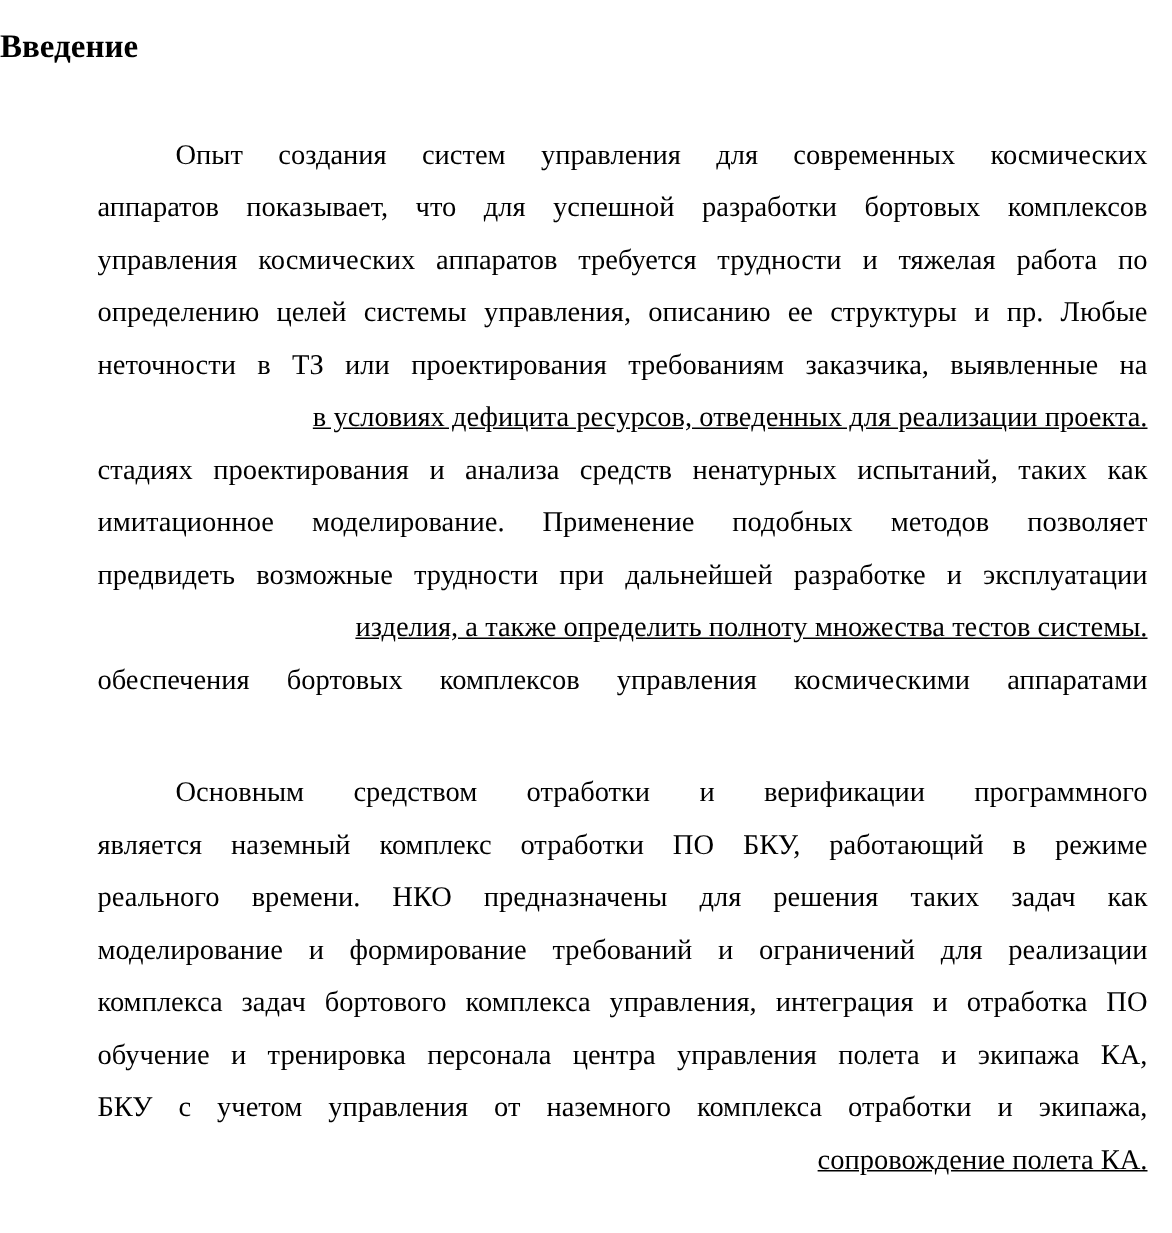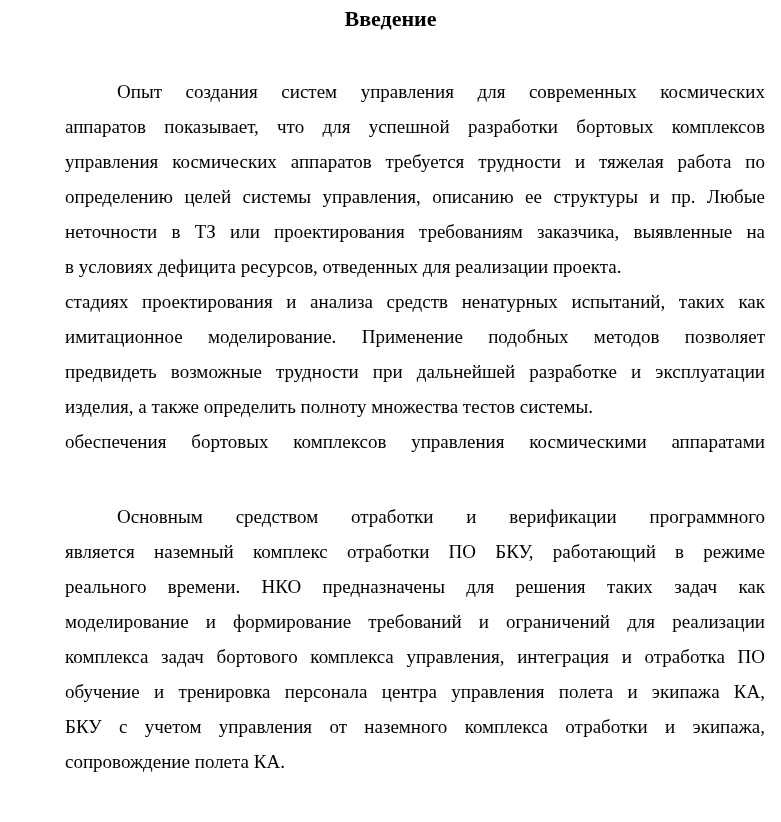--- a/index.html
+++ b/index.html
@@ -14,22 +14,22 @@
     font-family: "Liberation Serif", "DejaVu Serif", serif;
     color: #000000;
   }
   .page {
     position: relative;
     width: 781px;
     height: 822px;
     background: #ffffff;
   }
   .title {
-    margin: 4px auto 0 auto;
-    text-align: center;
+    margin: 16px auto 0 auto;
+    text-align: left;
     font-size: 22px;
     font-weight: bold;
     line-height: 30px;
   }
   .content {
     margin-top: 30px;
     margin-left: 65px;
     width: 700px;
     font-size: 19px;
     line-height: 35px;
@@ -43,22 +43,23 @@
     text-align-last: justify;
     white-space: normal;
     height: 35px;
     overflow: visible;
   }
   .line.first {
     padding-left: 52px;
     margin-top: 40px;
   }
   .line.last {
-    text-align: left;
+    text-align: right;
     text-align-last: auto;
+    text-decoration: underline;
   }
 </style>
 </head>
 <body>
 
 <div class="page">
 
   <div class="title">Введение</div>
 
   <div class="content">

